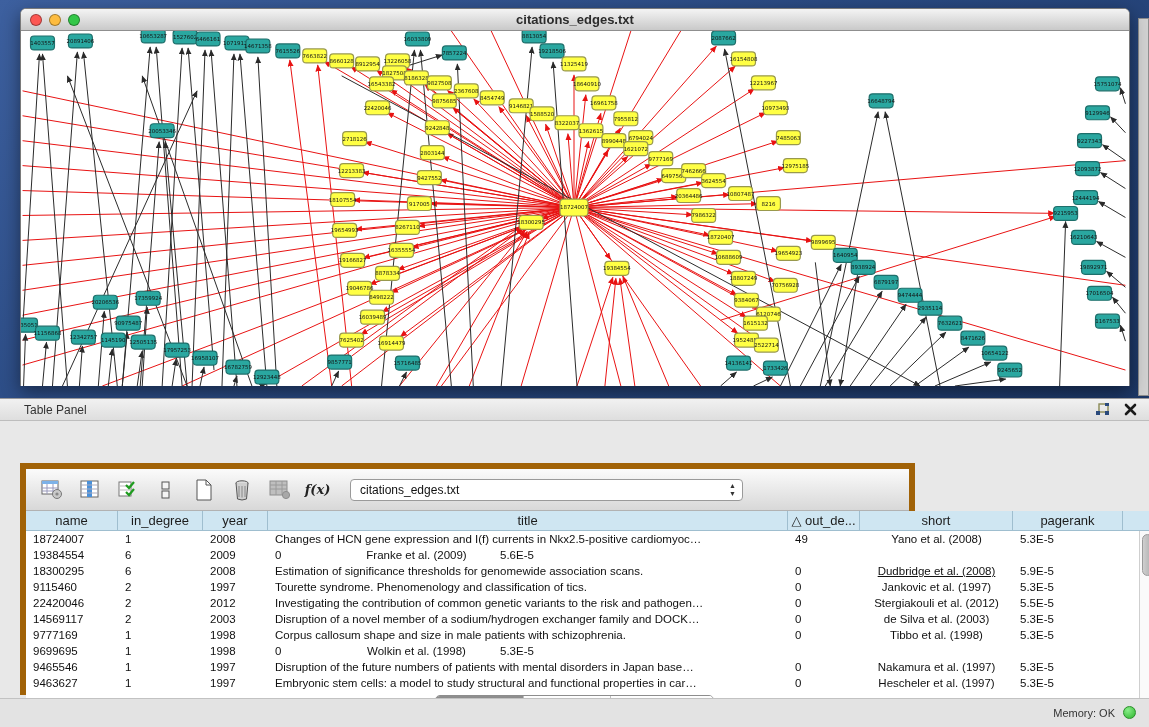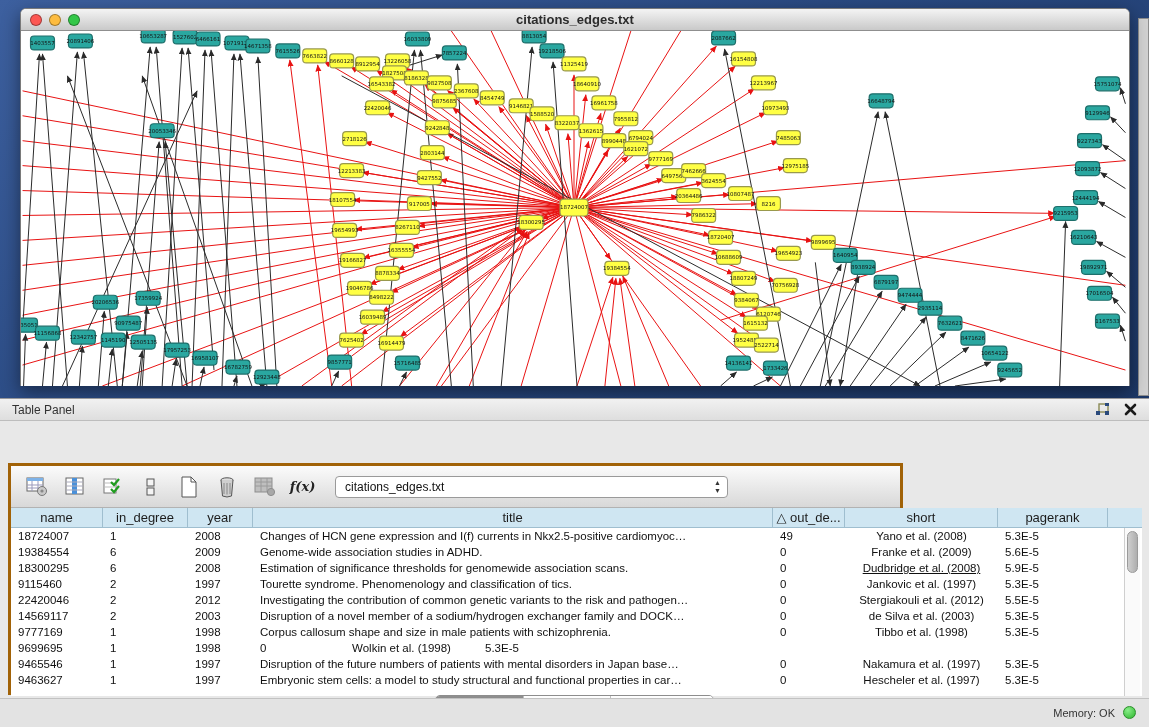--- a/index.html
+++ b/index.html
@@ -23,26 +23,26 @@
     font-size:13px; font-weight:700; color:#2b2b2b; }
   .canvas { position:relative; width:1108px; height:355px; background:#ffffff; overflow:hidden; }
   .canvas svg { display:block; }
   .node-label { font-family:"DejaVu Sans", sans-serif; font-size:5.5px; fill:#141414; }
 
   
   .table-panel { position:absolute; left:0; top:398px; width:1149px; height:329px;
     background:#e8e8e8; border-top:1px solid #97979a; }
   .tp-titlebar { height:22px; background:linear-gradient(#f1f1f1,#dedede);
     border-bottom:1px solid #bdbdbd; display:flex; align-items:center; }
-  .tp-title { font-size:12px; color:#333; margin-left:12px; }
+  .tp-title { font-size:12px; color:#333; margin-left:24px; }
   .tp-title-icons { margin-left:auto; margin-right:12px; display:flex; gap:14px; align-items:center; }
   .tp-body { position:relative; width:100%; height:306px; }
 
-  .tp-frame { position:absolute; left:8px; top:42px; width:895px; height:232px;
-    border:3px solid #a16207; background:#fff; }
+  .tp-frame { position:absolute; left:20px; top:42px; width:895px; height:232px;
+    border:6px solid #a16207; background:#fff; }
   .toolbar { height:42px; background:linear-gradient(#fbfbfb,#d8d8d8);
     border-bottom:1px solid #b2b2b2; display:flex; align-items:center;
     padding-left:12px; gap:11px; }
   .tbtn { width:27px; height:26px; display:flex; align-items:center; justify-content:center; }
   .fx { font-family:"DejaVu Serif", serif; font-style:italic; font-size:13px;
     font-weight:700; color:#222; }
   .selectbox { margin-left:8px; width:393px; height:22px; background:#fff;
     border:1px solid #9a9a9a; border-radius:4px; display:flex; align-items:center;
     font-size:12px; color:#111; padding-left:9px; position:relative; }
   .stepper { position:absolute; right:6px; top:2px; display:flex; flex-direction:column;
@@ -849,21 +849,20 @@
               <span class="td" style="width: 65px;">2008</span>
               <span class="td" style="width: 520px;">Changes of HCN gene expression and I(f) currents in Nkx2.5-positive cardiomyoc…</span>
               <span class="td" style="width: 72px;">49</span>
               <span class="td center" style="width: 153px;">Yano et al. (2008)</span>
               <span class="td" style="width: 110px;">5.3E-5</span>
             </div>
             <div class="tr">
               <span class="td" style="width: 92px;">19384554</span>
               <span class="td" style="width: 85px;">6</span>
               <span class="td" style="width: 65px;">2009</span>
-              <span class="td" style="width: 520px;">Genome-wide association studies in ADHD.</span>
               <span class="td" style="width: 72px;">0</span>
               <span class="td center" style="width: 153px;">Franke et al. (2009)</span>
               <span class="td" style="width: 110px;">5.6E-5</span>
             </div>
             <div class="tr">
               <span class="td" style="width: 92px;">18300295</span>
               <span class="td" style="width: 85px;">6</span>
               <span class="td" style="width: 65px;">2008</span>
               <span class="td" style="width: 520px;">Estimation of significance thresholds for genomewide association scans.</span>
               <span class="td" style="width: 72px;">0</span>

